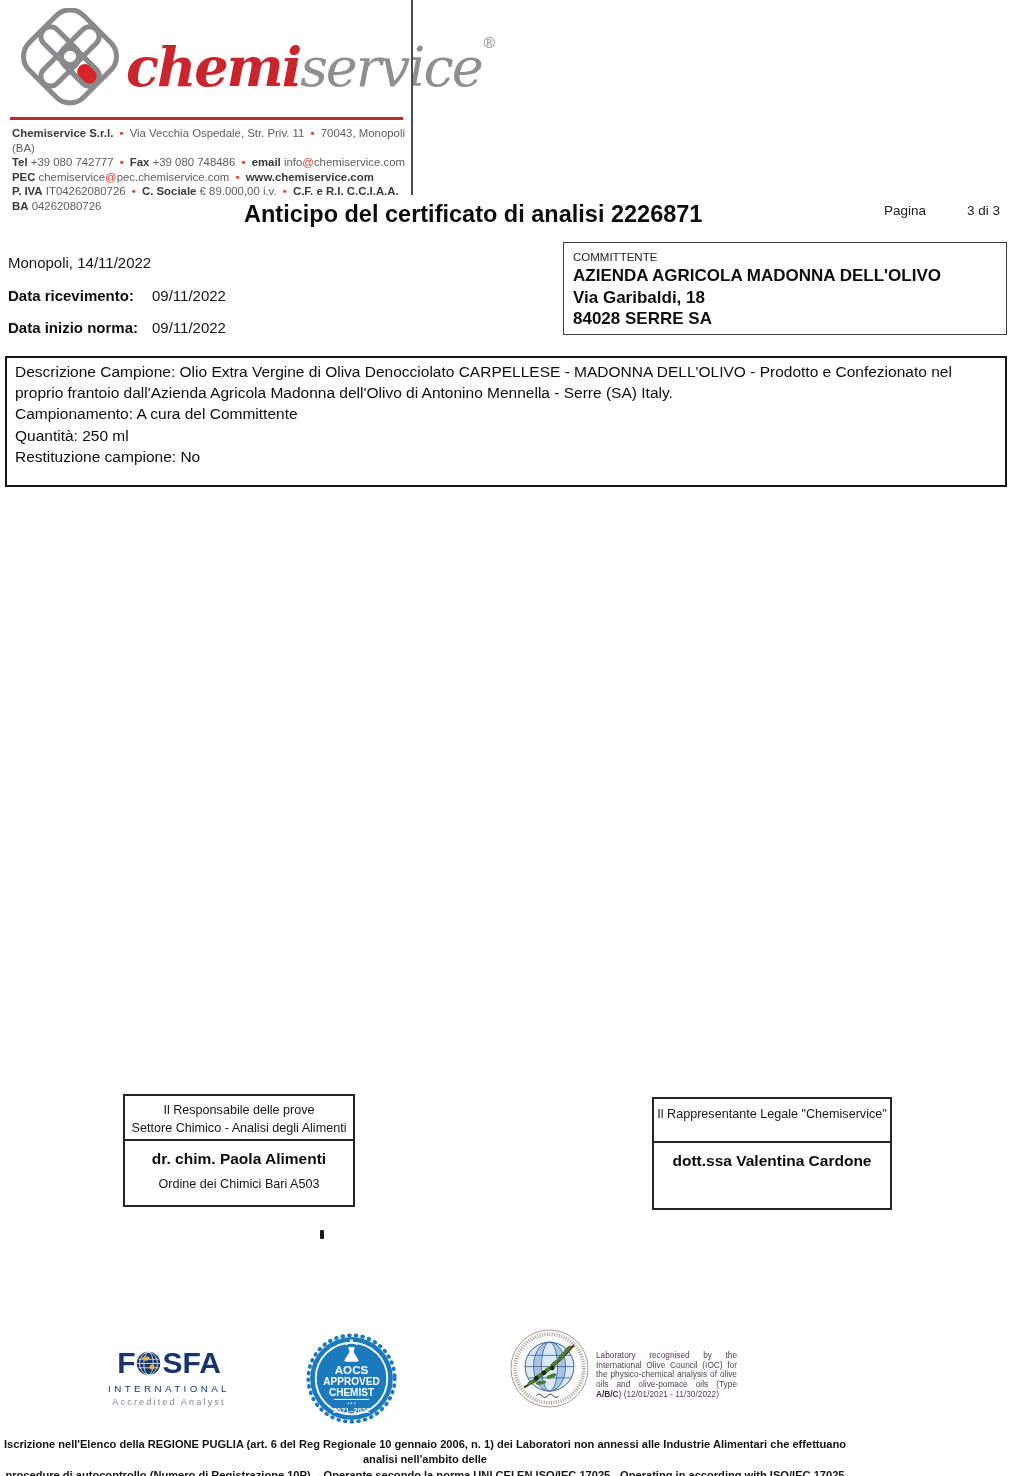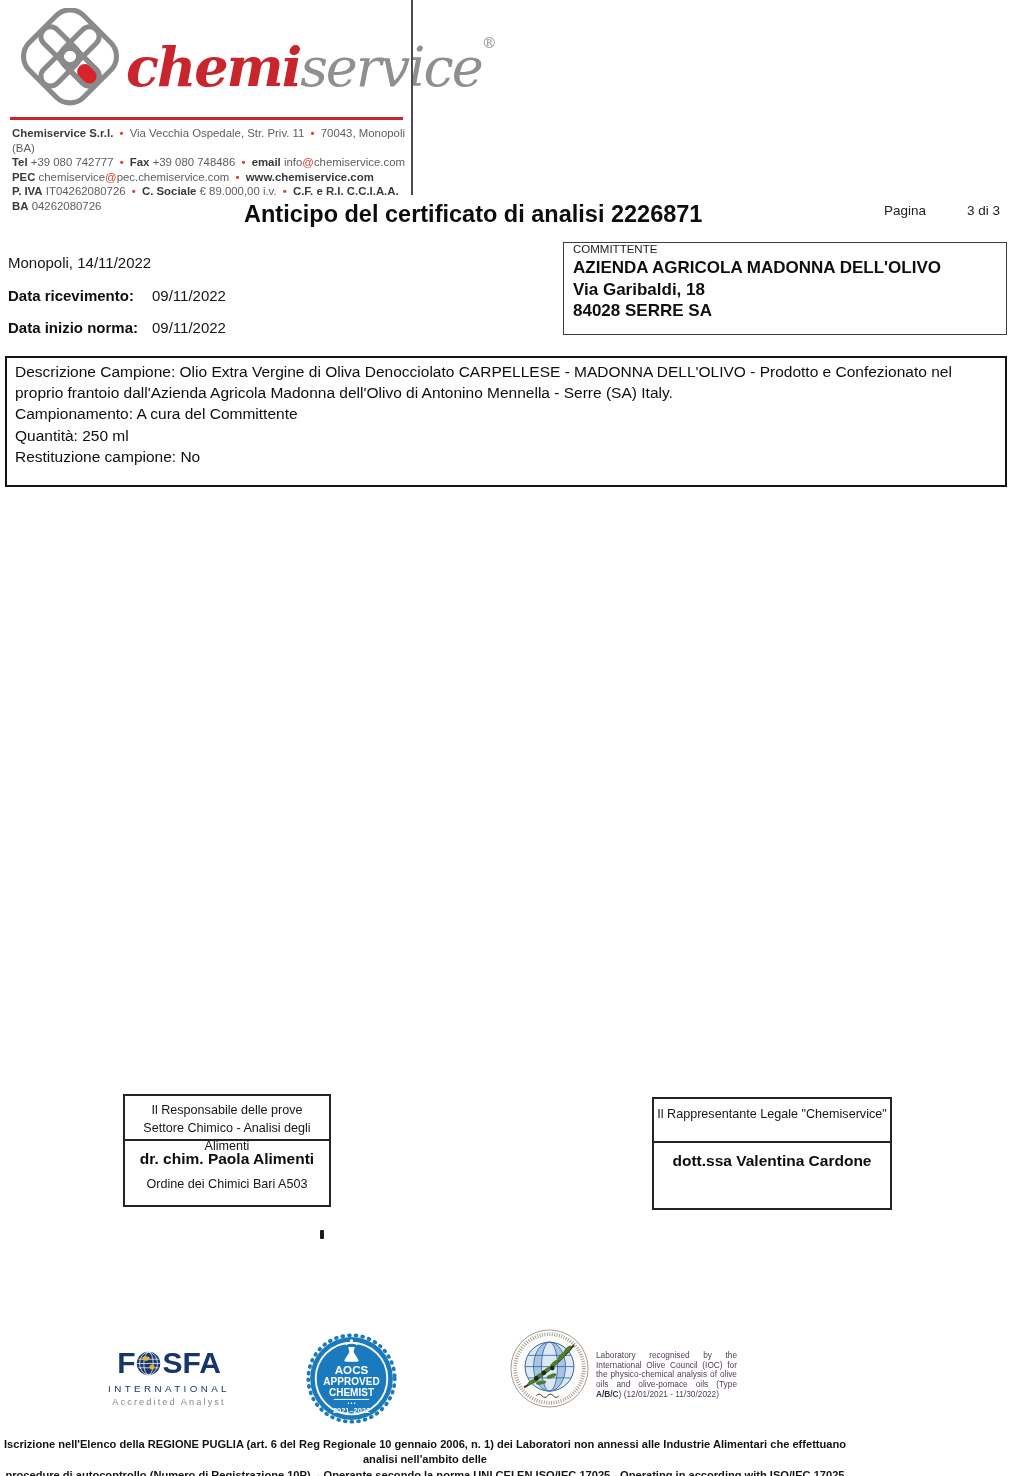--- a/index.html
+++ b/index.html
@@ -22,41 +22,41 @@
   .company-info .at { color:#e04030; }
   .v-rule { left:411px; top:0; width:2px; height:195px; background:#4b4b4d; }
 
   
   .doc-title { left:244px; top:201px; font-size:23.5px; font-weight:bold; color:#0d0d0d; white-space:nowrap; }
   .pagina-label { left:884px; top:203px; font-size:13.5px; color:#222; }
   .pagina-value { left:967px; top:203px; font-size:13.5px; color:#222; }
 
   
   .committente-box { left:563px; top:242px; width:444px; height:93px; border:1.5px solid #3c3c3c;
-                     padding:0 9px 0; }
+                     padding:8px 9px 0; }
   .c-label { font-size:11.5px; color:#1d1d1d; margin-bottom:2px; }
   .c-strong { font-size:17px; font-weight:bold; line-height:21.5px; color:#0f0f0f; }
 
   
   .place-date { left:8px; top:254px; font-size:15px; color:#161616; }
   .date-label { font-size:15px; font-weight:bold; color:#0f0f0f; }
   .date-value { font-size:15px; color:#161616; }
   .row-ricevimento-label { left:8px; top:287px; }
   .row-ricevimento-value { left:152px; top:287px; }
   .row-inizio-label { left:8px; top:319px; }
   .row-inizio-value { left:152px; top:319px; }
 
   
   .descr-box { left:5px; top:356px; width:1002px; height:131px; border:2px solid #141414;
                padding:3px 8px 0; font-size:15.5px; line-height:21.2px; color:#0e0e0e; }
   .descr-title { font-weight:bold; }
 
   
   .sig-box { border:2px solid #242424; background:#fff; }
-  .sig-left { left:123px; top:1094px; width:208px; height:113px; }
+  .sig-left { left:123px; top:1094px; width:232px; height:113px; }
   .sig-right { left:652px; top:1097px; width:240px; height:113px; }
   .sig-top { border-bottom:2px solid #242424; text-align:center; }
   .sig-left .sig-top { height:45px; padding-top:5px; }
   .sig-right .sig-top { height:44px; padding-top:6px; }
   .sig-role { font-size:12.6px; color:#161616; line-height:18px; }
   .sig-bottom { text-align:center; }
   .sig-name { font-size:15.5px; font-weight:bold; color:#0d0d0d; margin-top:9px; }
   .sig-detail { font-size:12.6px; color:#161616; margin-top:9px; }
   .stray-mark { left:320px; top:1230px; width:4px; height:9px; background:#1c1c1c; border-radius:1px; }
 

